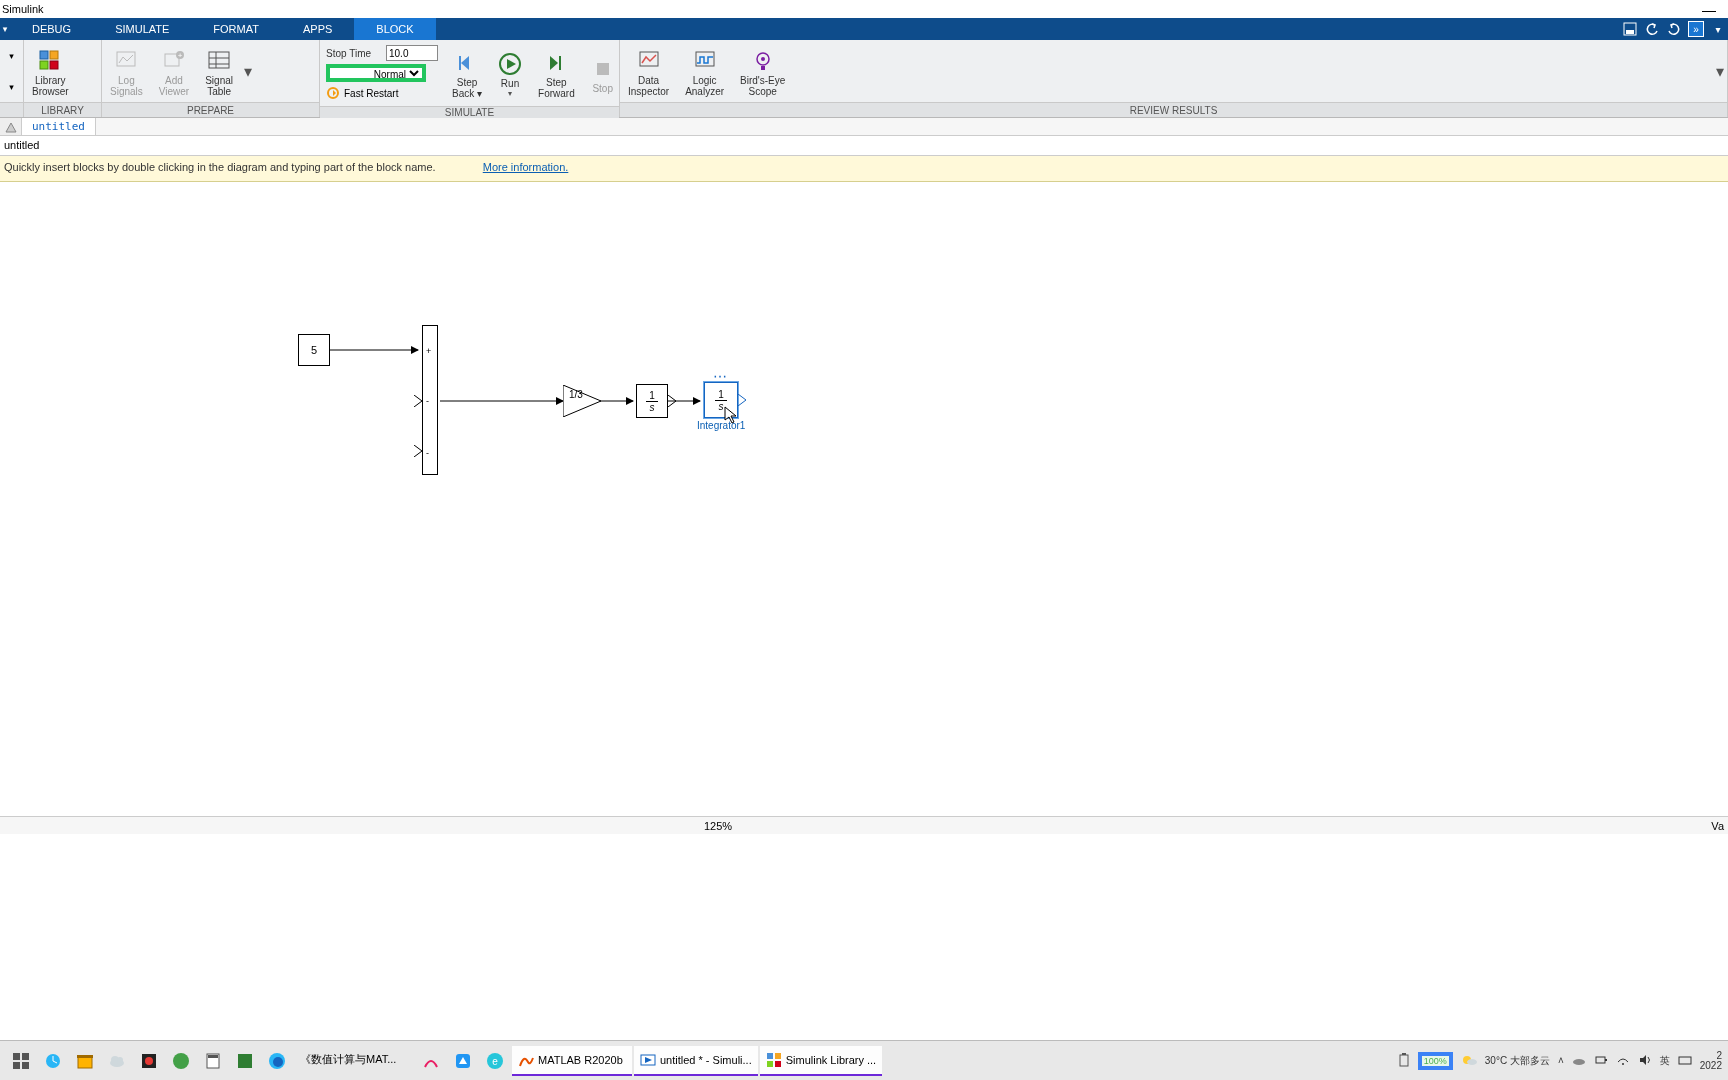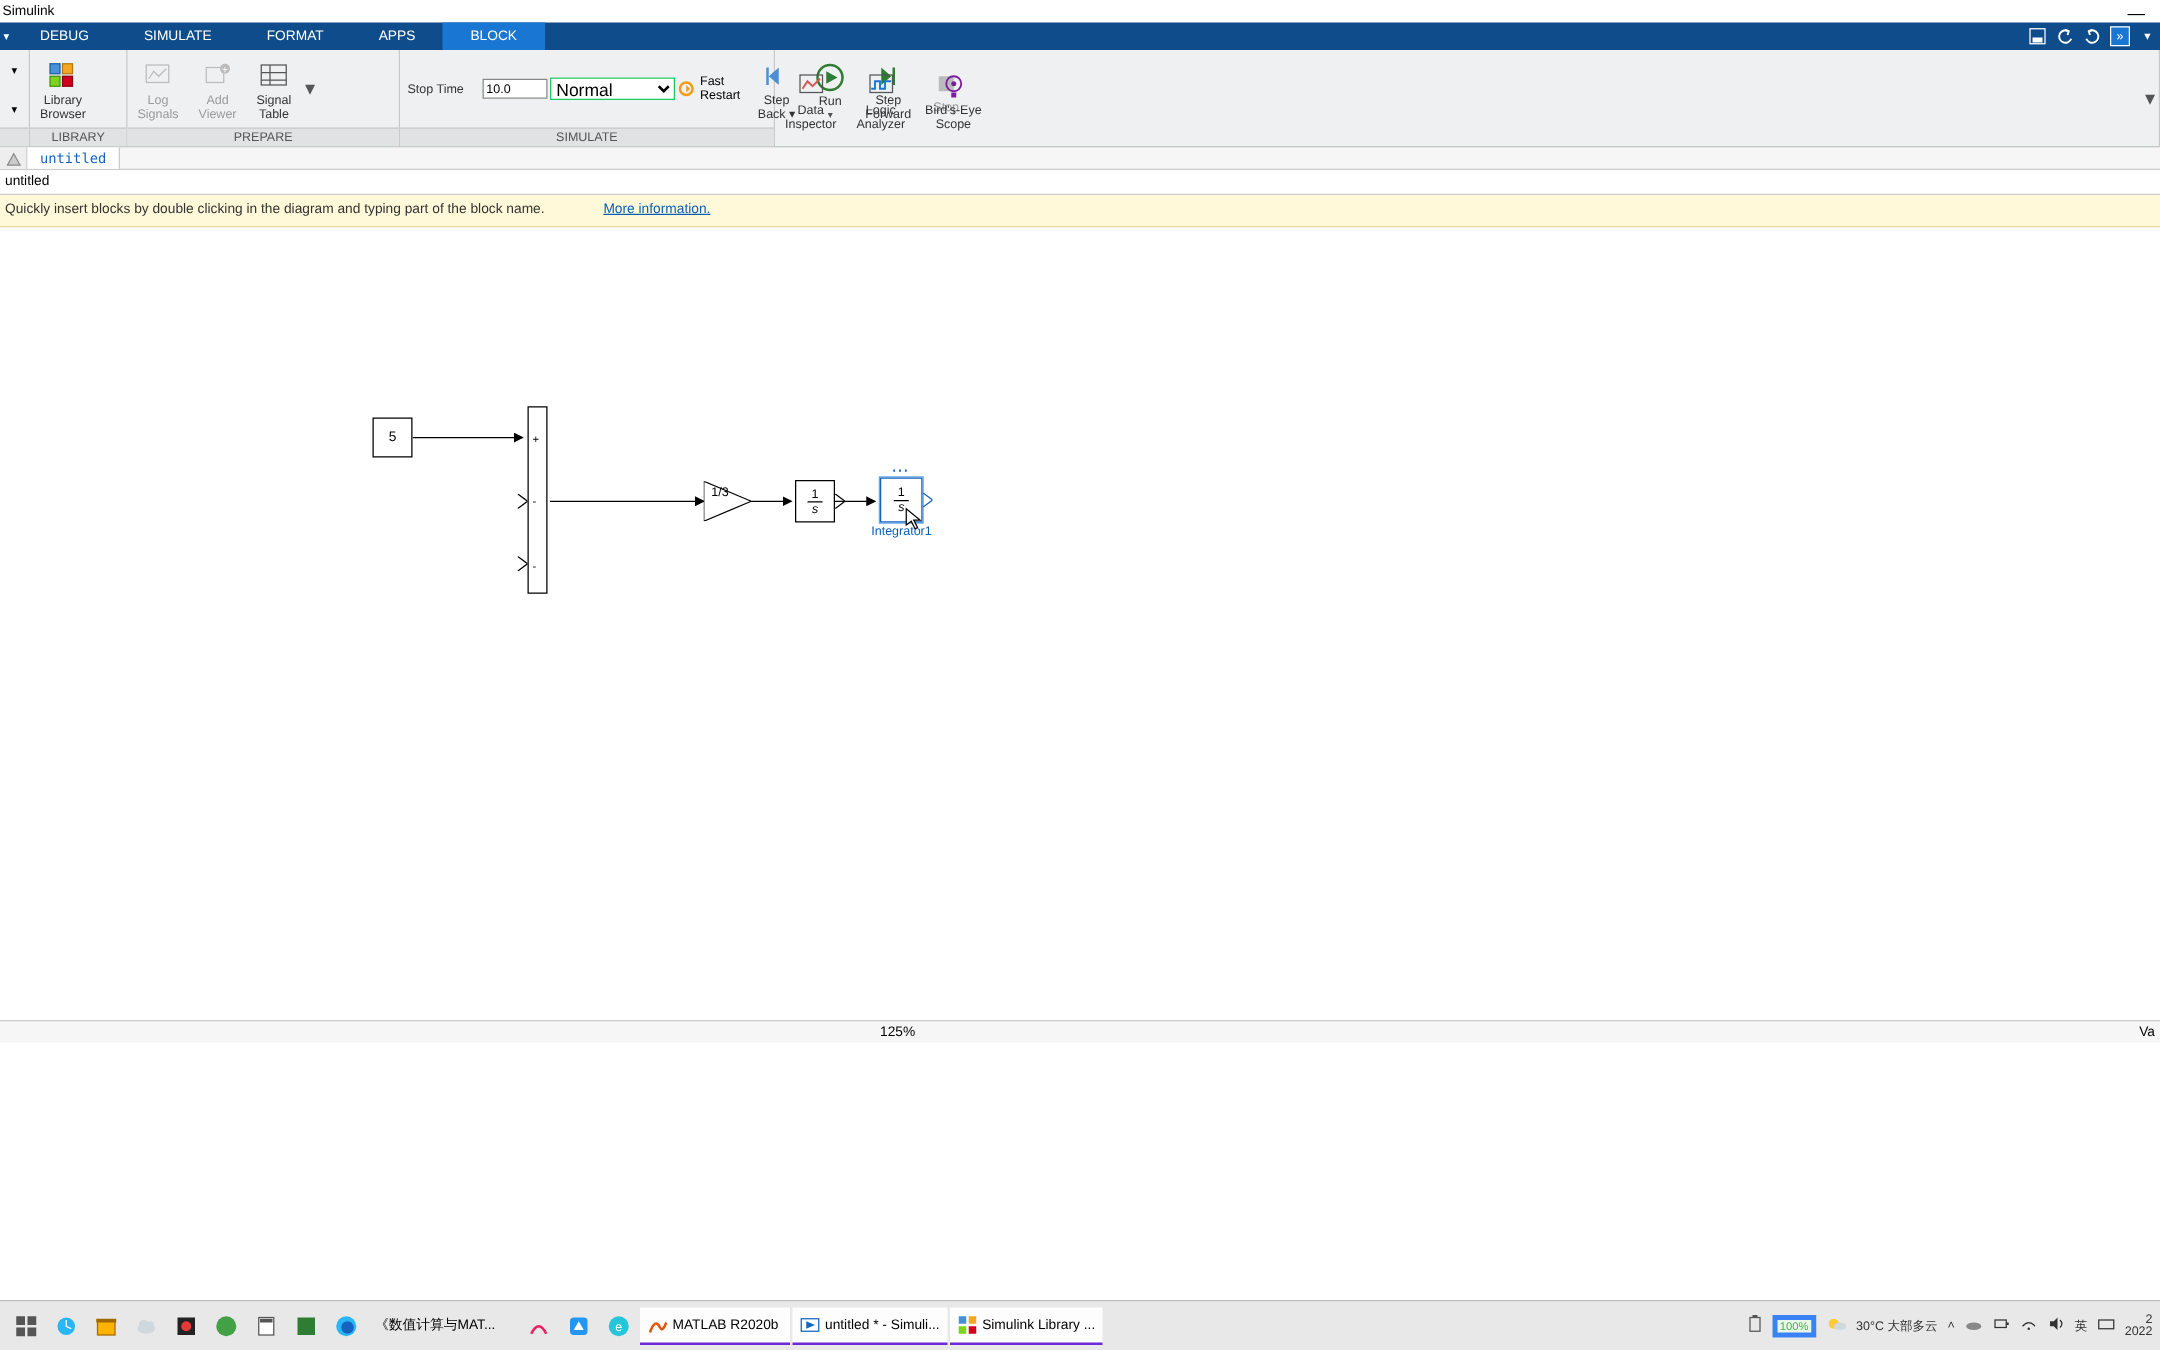--- a/index.html
+++ b/index.html
@@ -22,25 +22,25 @@
 .ribbon-group { border-right: 1px solid #c9c9c9; display: flex; flex-direction: column; }
 .ribbon-group-body { flex: 1; display: flex; align-items: center; }
 .ribbon-group-label { height: 15px; background: #e0e2e4; border-top: 1px solid #c9c9c9; font-size: 10px; color: #555; text-align: center; display: flex; align-items: center; justify-content: center; }
 .ribbon-btn { display: flex; flex-direction: column; align-items: center; justify-content: center; padding: 4px 8px 0; font-size: 10px; color: #333; height: 60px; cursor: pointer; }
 .ribbon-btn.disabled { color: #9a9a9a; }
 .ribbon-btn .icon { width: 24px; height: 24px; margin-bottom: 2px; display: flex; align-items: center; justify-content: center; }
 .ribbon-btn .lbl { line-height: 11px; text-align: center; white-space: pre; }
 .dropdown-caret { font-size: 8px; color: #555; }
 .mini-dd { width: 14px; height: 60px; display: flex; flex-direction: column; align-items: center; justify-content: center; color: #555; cursor: pointer; }
 
-.prep-col { display: flex; flex-direction: row; gap: 2px; padding: 4px 6px; }
+.prep-col { display: flex; flex-direction: column; gap: 2px; padding: 4px 6px; }
 .prep-row { display: flex; align-items: center; gap: 4px; font-size: 10px; height: 18px; }
 .prep-row .fld-lbl { min-width: 56px; color: #333; }
 .prep-row input[type=text] { width: 52px; height: 16px; font-size: 10px; padding: 0 2px; border: 1px solid #888; }
-.prep-row select { width: 100px; height: 18px; font-size: 14px; border: 1px solid #22c55e; background: #fff; }
+.prep-row select { width: 100px; height: 18px; font-size: 10px; border: 4px solid #22c55e; background: #fff; text-align: right; }
 .prep-row .fr-icon { width: 14px; height: 14px; display: inline-flex; align-items: center; justify-content: center; }
 
 
 .breadcrumb-bar { height: 18px; background: #f6f6f6; border-bottom: 1px solid #ccc; display: flex; align-items: stretch; }
 .breadcrumb-bar .home-ic { width: 22px; display: flex; align-items: center; justify-content: center; border-right: 1px solid #ccc; background: #eee; cursor: pointer; }
 .breadcrumb-bar .btab { padding: 0 10px; font-size: 11px; font-family: monospace; color: #1565c0; border-right: 1px solid #ccc; background: #fff; display: flex; align-items: center; }
 
 
 .pathbar { height: 20px; border-bottom: 1px solid #ccc; font-size: 11px; padding: 3px 4px; }
 
@@ -274,20 +274,21 @@
               <circle cx="12" cy="10" r="6" fill="none" stroke="#7b1fa2" stroke-width="1.5"></circle>
               <circle cx="12" cy="10" r="2" fill="#7b1fa2"></circle>
               <rect x="10" y="17" width="4" height="4" fill="#7b1fa2"></rect>
             </svg>
         </div>
         <div class="lbl">Bird's-Eye
 Scope</div>
       </div>
       <div class="mini-dd" style="margin-left:auto;">▾</div>
     </div>
+    <div class="ribbon-group-label">REVIEW RESULTS</div>
   </div>
 </div>
 
 <div class="breadcrumb-bar">
   <div class="home-ic">
     <svg width="12" height="12">
         <path d="M1 11 L6 2 L11 11 Z" fill="#ccc" stroke="#888"></path>
       </svg>
   </div>
   <div class="btab">untitled</div>

